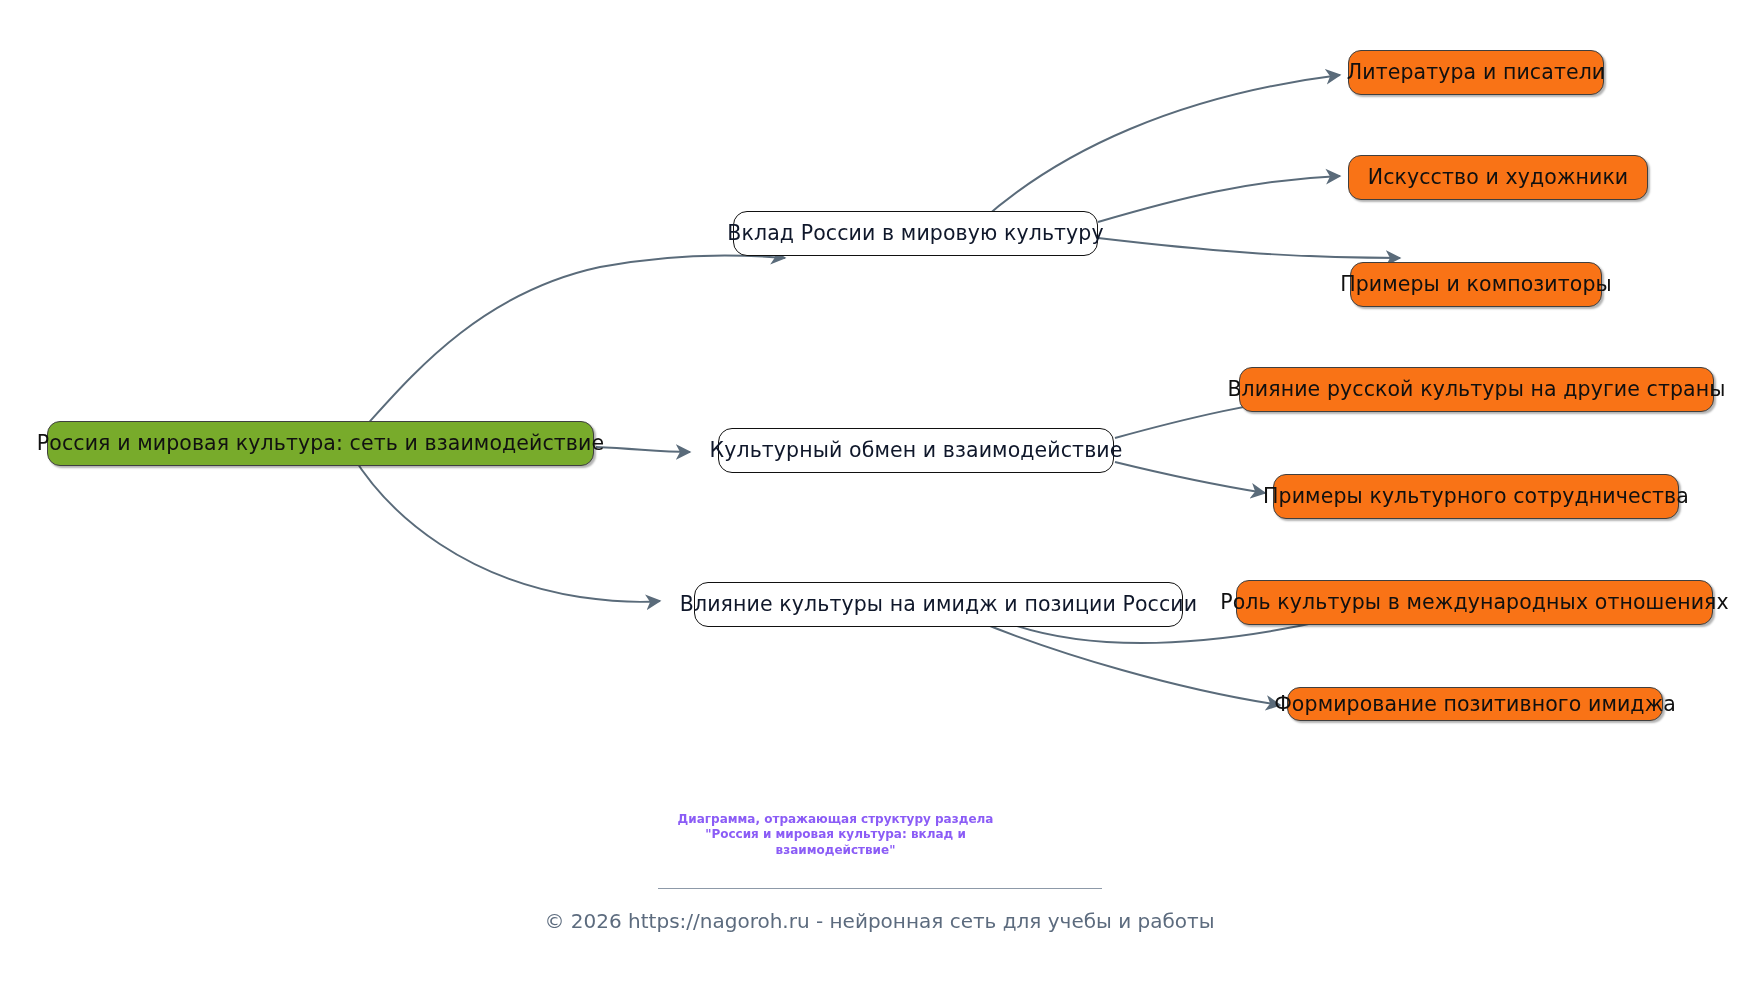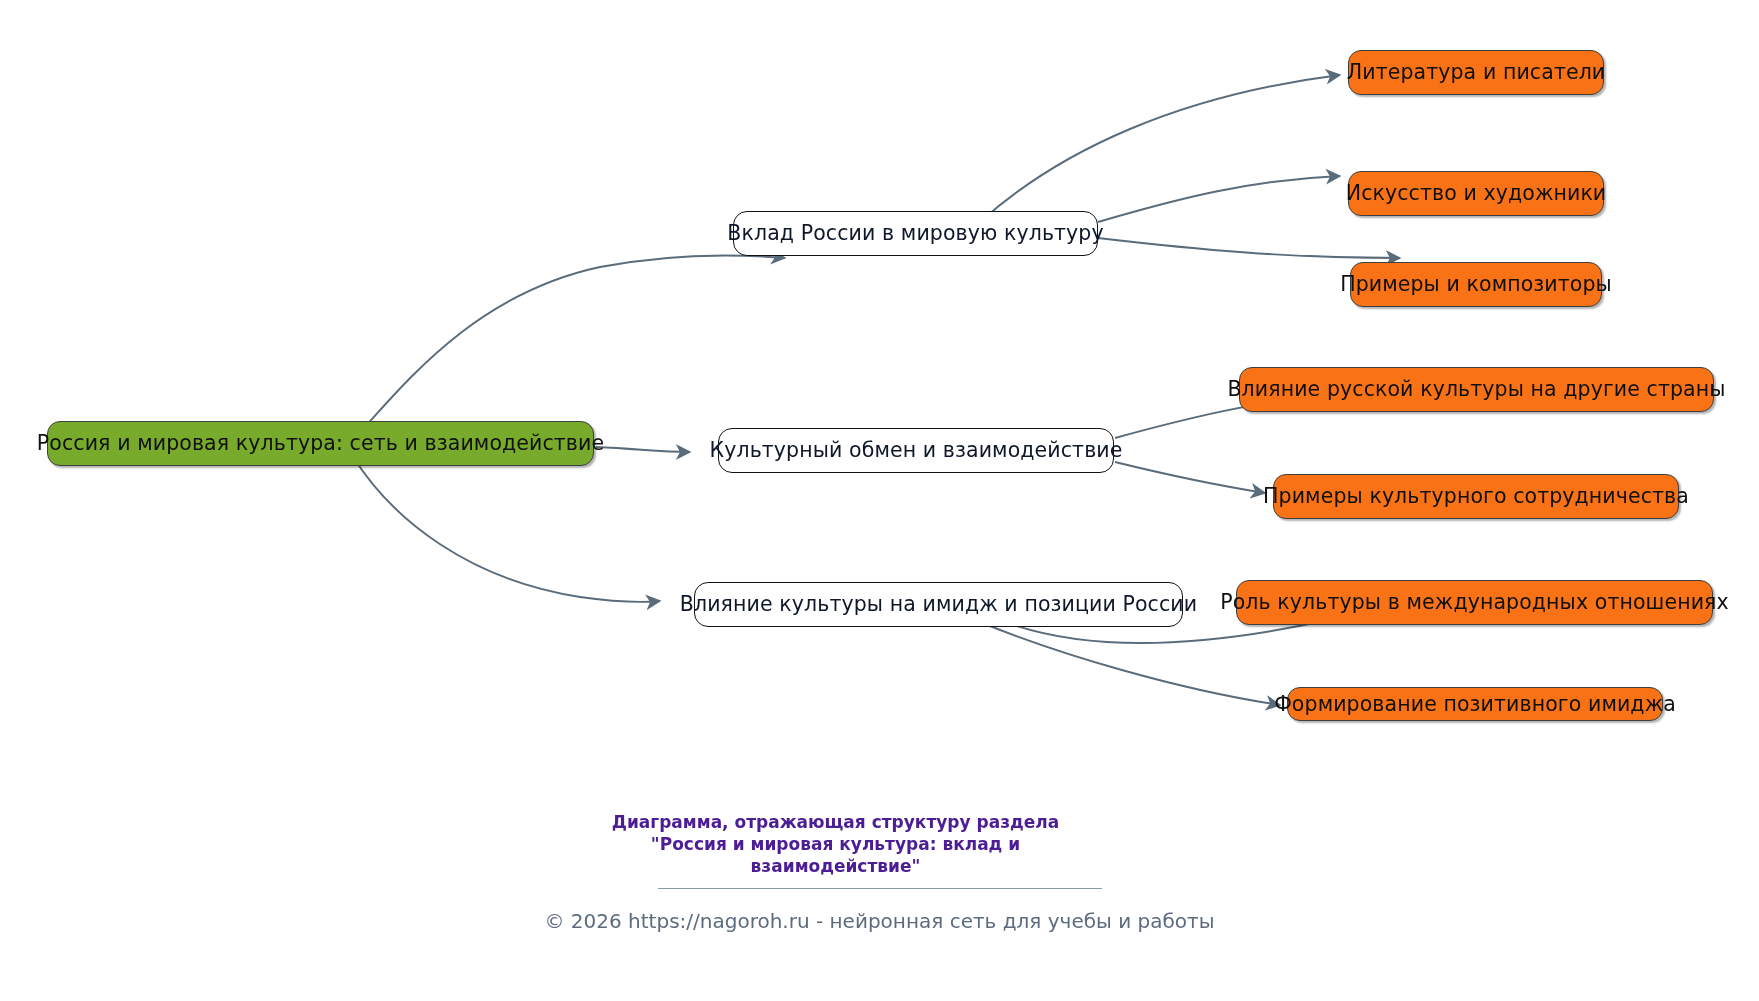--- a/index.html
+++ b/index.html
@@ -70,23 +70,23 @@
   .node .label {
     display: block;
   }
 
   #caption {
     position: absolute;
     left: 0;
     top: 812px;
     width: 1671px;
     text-align: center;
-    color: #4c1d95;
+    color: #8b5cf6;
     font-weight: bold;
-    font-size: 17px;
+    font-size: 12px;
     line-height: 1.28;
   }
   #caption .line { display: block; }
 
   #caption-rule {
     position: absolute;
     left: 50%;
     transform: translateX(-50%);
     top: 888px;
     width: 444px;
@@ -146,21 +146,21 @@
   </div>
 
   <div class="node branch" style="left:694px; top:582px; width:489px; height:45px;">
     <span class="label">Влияние культуры на имидж и позиции России</span>
   </div>
 
   <div class="node leaf" style="left:1348px; top:50px; width:256px; height:45px;">
     <span class="label">Литература и писатели</span>
   </div>
 
-  <div class="node leaf" style="left:1348px; top:155px; width:256px; height:45px;margin-top:16px;">
+  <div class="node leaf" style="left:1348px; top:155px; width:300px; height:45px;">
     <span class="label">Искусство и художники</span>
   </div>
 
   <div class="node leaf" style="left:1350px; top:262px; width:252px; height:45px;">
     <span class="label">Примеры и композиторы</span>
   </div>
 
   <div class="node leaf" style="left:1239px; top:367px; width:475px; height:45px;">
     <span class="label">Влияние русской культуры на другие страны</span>
   </div>

